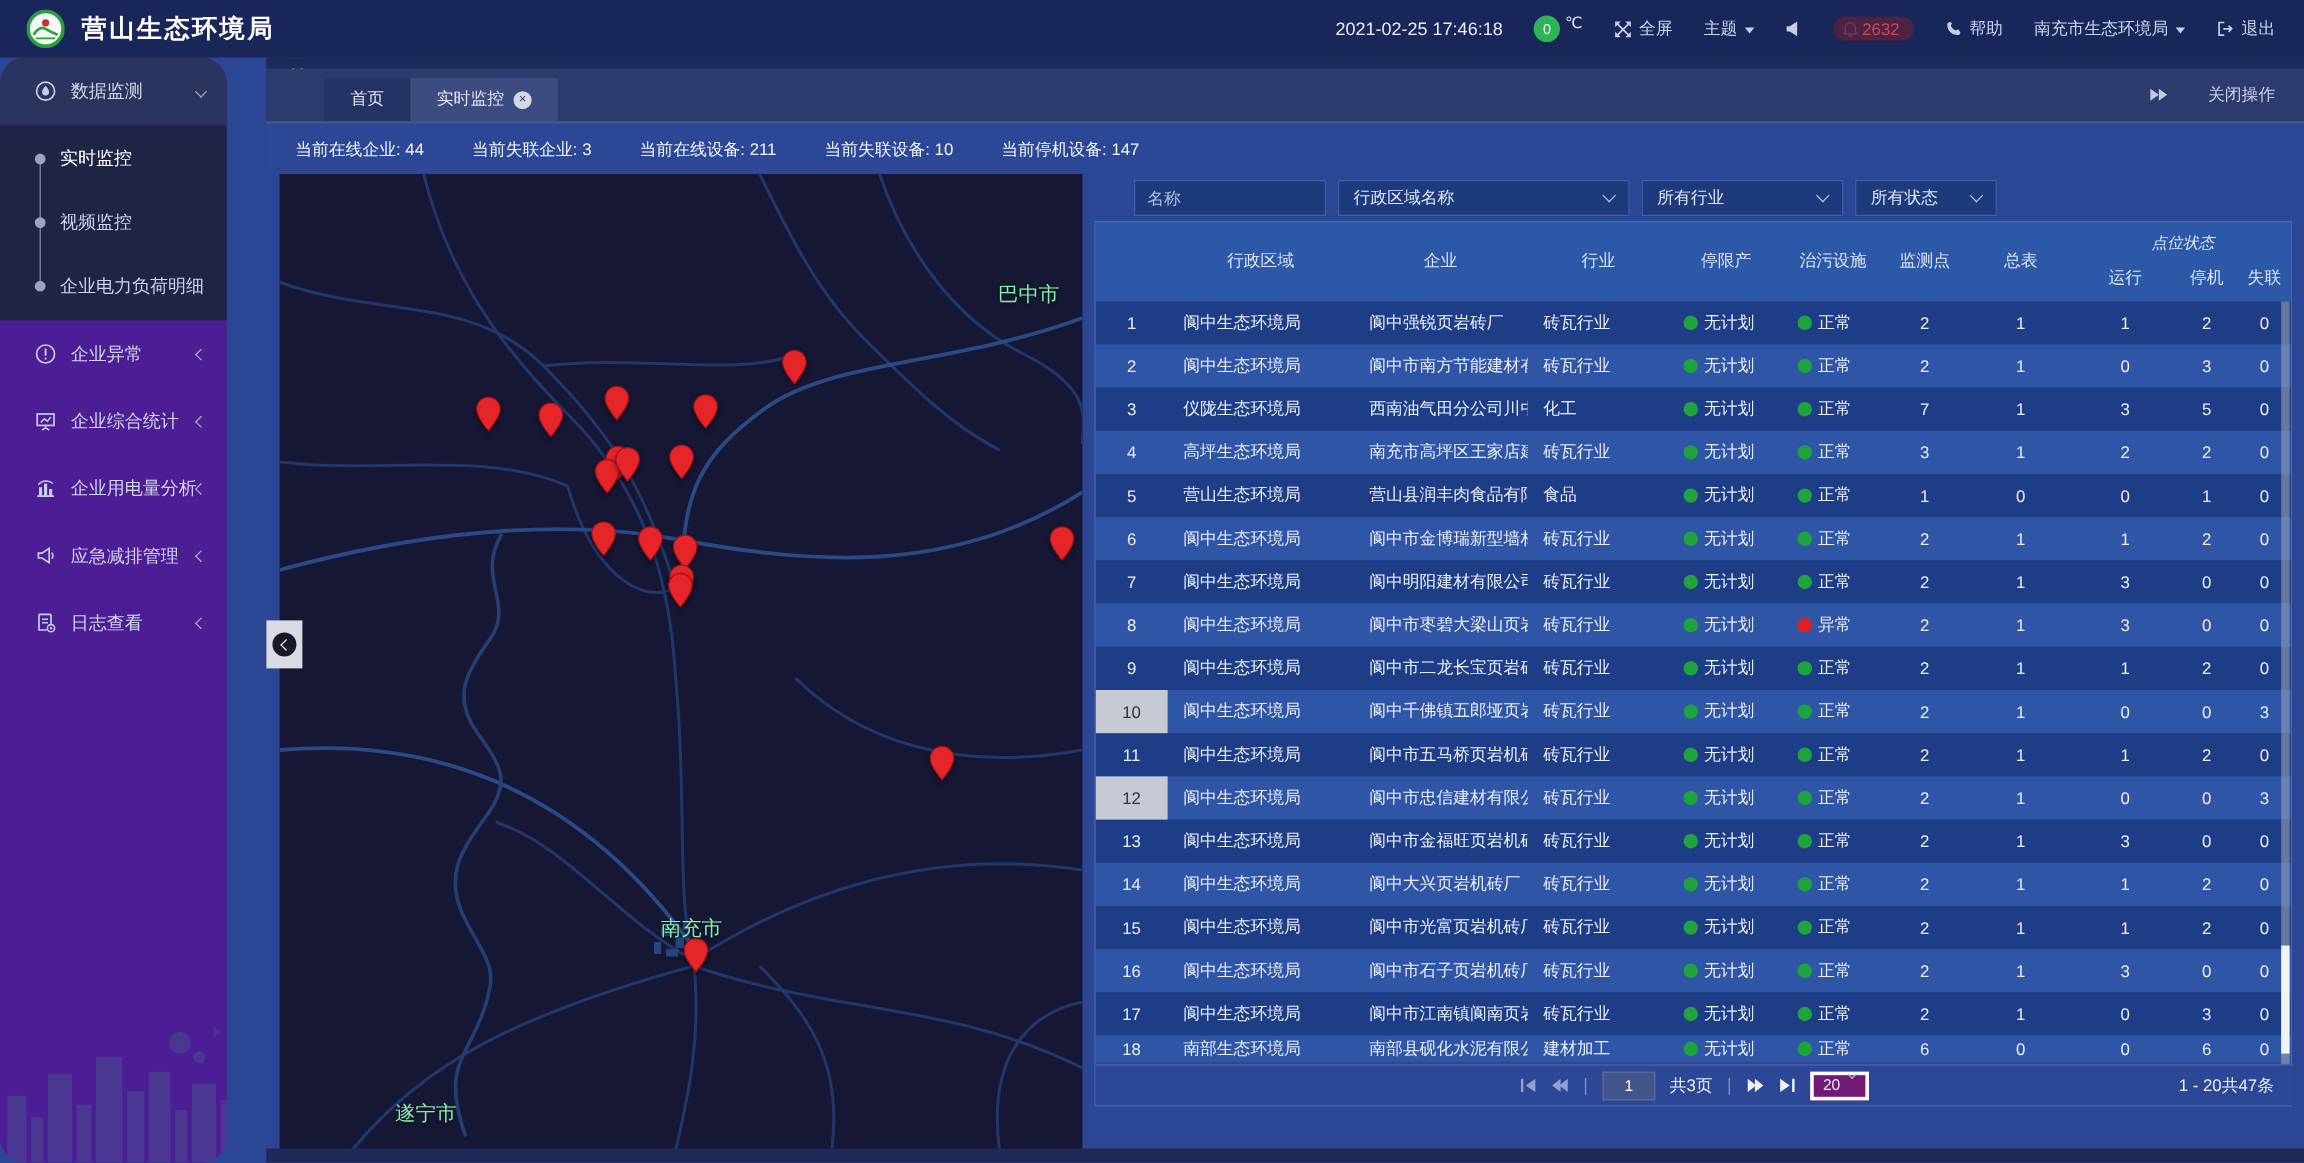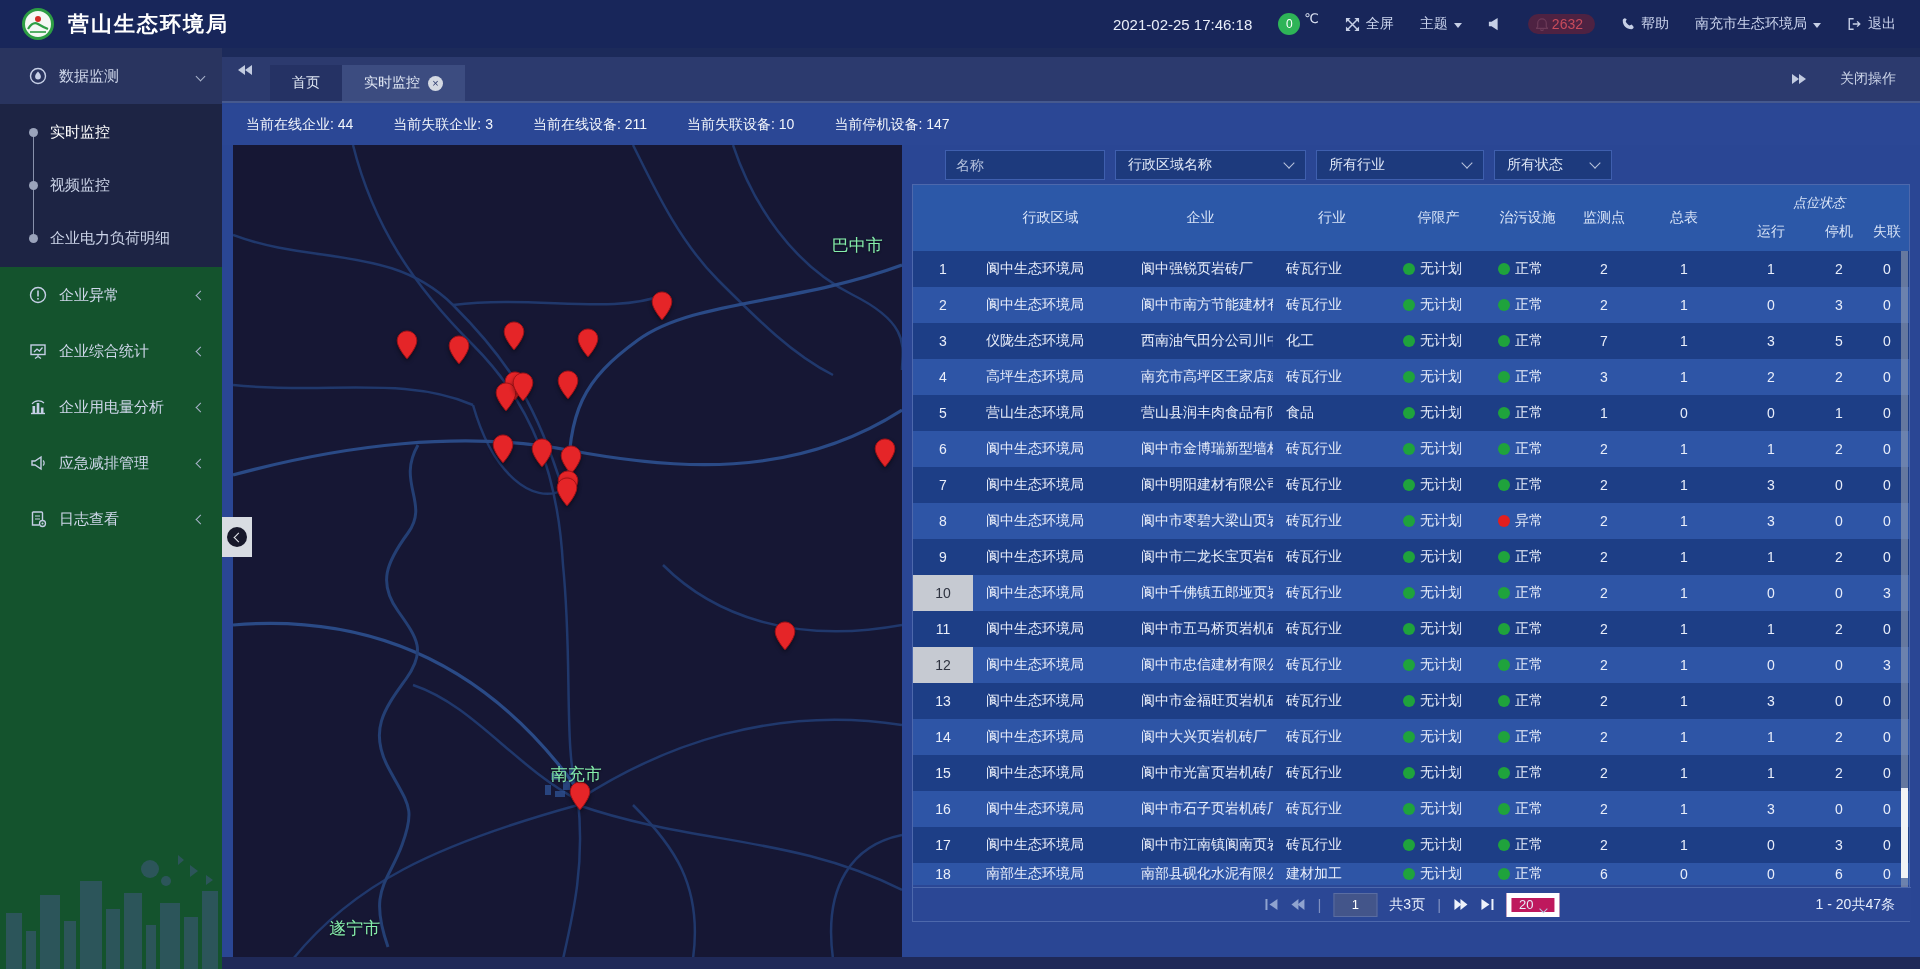--- a/index.html
+++ b/index.html
@@ -15,37 +15,37 @@
   .temp-wrap{display:flex;align-items:flex-start;gap:4px;}
   .temp-badge{width:22px;height:22px;border-radius:50%;background:#2eb457;color:#fff;font-size:12px;display:flex;align-items:center;justify-content:center;}
   .temp-unit{font-size:13px;color:#dfe6f5;margin-top:-2px;}
   .hdr-item{display:flex;align-items:center;gap:6px;cursor:default;white-space:nowrap;}
   .caret{width:0;height:0;border-left:4px solid transparent;border-right:4px solid transparent;border-top:5px solid #c6cfe6;margin-top:2px;}
   .bell-badge{display:flex;align-items:center;gap:4px;background:#4e2242;border-radius:11px;padding:2px 12px 2px 8px;}
   .bell-badge .cnt{color:#c84b5c;font-size:14px;}
   .ic{display:block;}
 
   
-  .side{position:absolute;left:0;top:48px;width:222px;height:921px;background:#14532d;overflow:hidden;z-index:20;}
+  .side{position:absolute;left:0;top:48px;width:189px;height:921px;background:#4c1d95;overflow:hidden;z-index:20;border-radius:21px;}
   .side-item{height:56px;display:flex;align-items:center;padding-left:28px;gap:11px;color:#cfd7ea;font-size:15px;position:relative;cursor:pointer;}
   .side-item.open{background:#29345f;}
   .side-item .chev{position:absolute;right:18px;}
   .chev{width:7px;height:7px;border-right:1.6px solid #aab4cc;border-bottom:1.6px solid #aab4cc;display:inline-block;}
   .chev.down{transform:rotate(45deg);}
   .chev.left{transform:rotate(135deg);}
   .s-icon{width:20px;height:20px;display:flex;align-items:center;justify-content:center;}
   .side-sub{background:#1d2444;position:relative;padding:2px 0;}
   .sub-item{height:53px;display:flex;align-items:center;padding-left:50px;color:#ccd4e8;font-size:15px;position:relative;cursor:pointer;}
   .sub-item.active{color:#ffffff;}
   .sub-item .dot{position:absolute;left:29px;width:9px;height:9px;border-radius:50%;background:#9aa3bb;}
   .sub-line{position:absolute;left:32.5px;top:26px;bottom:26px;width:1.5px;background:#8790ab;}
   .skyline{position:absolute;left:0;bottom:0;width:222px;height:118px;opacity:.85;}
 
   
-  .tabstrip{position:absolute;left:222px;top:48px;width:1698px;height:55px;background:#2c3a6e;border-bottom:2px solid #46598e;display:flex;align-items:center;z-index:10;}
+  .tabstrip{position:absolute;left:222px;top:48px;width:1698px;height:55px;background:#2c3a6e;border-bottom:2px solid #46598e;display:flex;align-items:flex-start;z-index:10;}
   .tabstrip::before{content:"";position:absolute;left:0;top:0;right:0;height:9px;background:#1c2a5a;}
   .tab-arrow{display:flex;align-items:flex-end;margin:0 0 10px 16px;cursor:pointer;}
   .tri{width:0;height:0;border-top:5px solid transparent;border-bottom:5px solid transparent;}
   .tri.l{border-right:7px solid #c2cbe0;}
   .tri.r{border-left:7px solid #c2cbe0;}
   .tabs{display:flex;align-items:flex-end;margin-left:18px;height:100%;}
   .tab{height:36px;display:flex;align-items:center;padding:0 22px;background:#253264;color:#dfe6f3;font-size:14px;gap:8px;cursor:pointer;}
   .tab.active{background:#3c4c80;}
   .tab-close{width:15px;height:15px;border-radius:50%;background:#d4d9e3;color:#2c3a6e;font-size:11px;line-height:15px;text-align:center;cursor:pointer;}
   .strip-right{margin-left:auto;display:flex;align-items:center;gap:34px;padding-right:24px;color:#ccd4e8;font-size:14px;height:100%;padding-top:8px;}
@@ -89,21 +89,21 @@
   .dot2{width:12px;height:12px;border-radius:50%;flex:0 0 auto;}
   .t-row.partial{height:22px;overflow:hidden;}
   .vscroll{position:absolute;right:1px;top:0;width:7px;height:637px;background:rgba(160,168,180,.55);}
   .vscroll .thumb{position:absolute;left:0;bottom:10px;width:7px;height:90px;background:#f2f3f5;cursor:pointer;}
 
   .pager{position:absolute;left:0;bottom:0;width:998px;height:34px;background:#2b4795;border-top:1px solid #4d68ac;display:flex;align-items:center;font-size:14px;color:#e8eefc;}
   .pg-center{position:absolute;left:50%;transform:translateX(-50%);display:flex;align-items:center;gap:12px;}
   .pg-btn{display:flex;align-items:center;cursor:pointer;}
   .pg-div{color:#7e8fc0;font-size:15px;}
   .pg-input{width:44px;height:24px;background:#43558a;border:1px solid #5a6da2;color:#fff;text-align:center;font-size:13px;outline:none;font-family:inherit;}
-  .pg-size{height:24px;background:#be185d;border:5px solid #ffffff;display:flex;align-items:flex-end;gap:7px;padding:0 8px;cursor:pointer;font-size:13px;color:#e6ecf9;}
+  .pg-size{height:24px;background:#701a75;border:3px solid #ffffff;display:flex;align-items:flex-start;gap:7px;padding:0 8px;cursor:pointer;font-size:13px;color:#e6ecf9;}
   .pg-right{margin-left:auto;padding-right:16px;display:flex;}
 
   .footer-strip{position:absolute;left:222px;bottom:0;width:1698px;height:12px;background:#1f2958;}
 </style>
 </head>
 <body>
 
 <div class="hdr">
   <svg class="hdr-logo" viewBox="0 0 32 32">
     <circle cx="16" cy="16" r="14.5" fill="#f4f8f4"></circle>
@@ -399,21 +399,21 @@
 </div>
 <div class="map-collapse">
   <span class="cbtn">
       <span class="chev left"></span>
     </span>
 </div>
 
 <div class="rpanel">
   <div class="filters">
     <input class="f-input" type="text" placeholder="名称" style="">
-    <div class="f-select" style="width:191px;">
+    <div class="f-select" style="width:243px;">
       <span>行政区域名称</span>
       <span class="vchev"></span>
     </div>
     <div class="f-select" style="width:168px;">
       <span>所有行业</span>
       <span class="vchev"></span>
     </div>
     <div class="f-select" style="width:118px;">
       <span>所有状态</span>
       <span class="vchev"></span>

